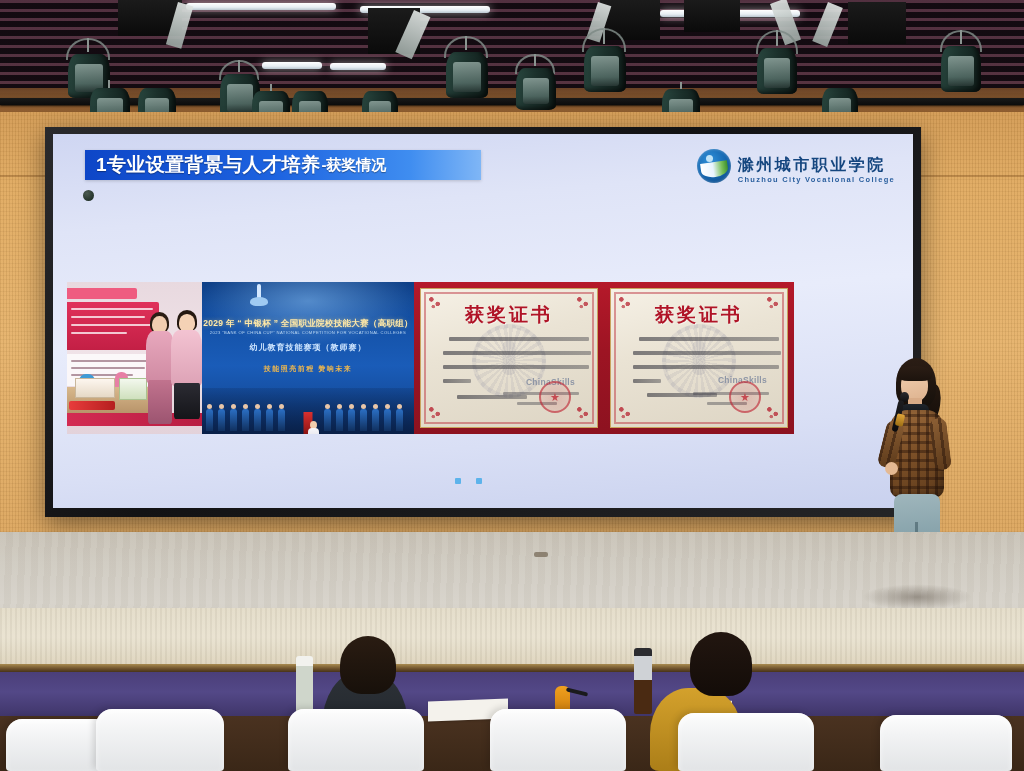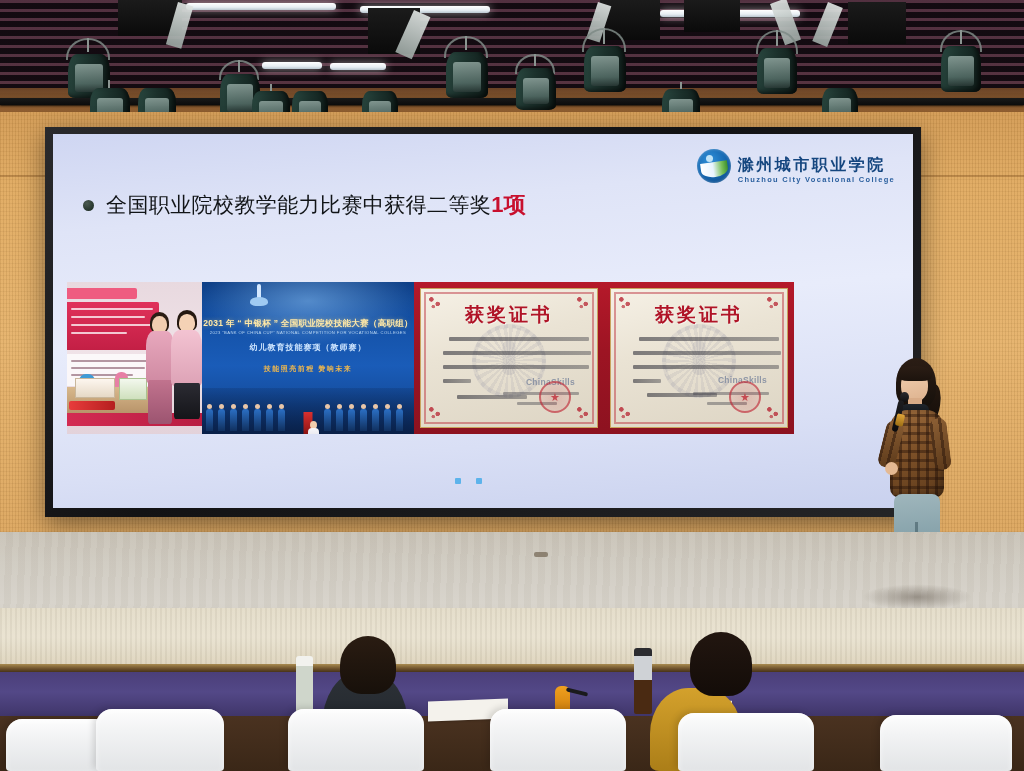--- a/index.html
+++ b/index.html
@@ -571,36 +571,39 @@
   </div>
 
   <div class="camrig" style="left:936px;top:88px;"></div>
 
   <div class="backwall"></div>
   <div class="wall-seam" style="top:175px;"></div>
 
   <div class="screen-bezel">
     <div class="screen">
 
+      <div class="slide-title-bar">
+        <span class="t-main">1专业设置背景与人才培养</span>
+        <span class="t-sub">-获奖情况</span>
+      </div>
 
       <div class="logo-wrap">
         <div class="logo-mark">
           <div class="dot"></div>
           <div class="swoosh"></div>
         </div>
         <div class="logo-text">
           <div class="cn">滁州城市职业学院</div>
           <div class="en">Chuzhou City  Vocational College</div>
         </div>
       </div>
 
       <div class="bullets">
         <div class="bullet-row">
           <span class="bullet-dot"></span>
-          <span class="bullet-text"><span>全国职业院校教学能力比赛中获得二等奖</span><span class="hl">1项</span></span>
         </div>
       </div>
 
       <div class="imgstrip">
 
         <div class="strip-cell ph1">
           <div class="redpanel2"></div>
           <div class="redpanel"></div>
           <div class="redline" style="left:4px;top:26px;width:82px;"></div>
           <div class="redline" style="left:4px;top:34px;width:74px;"></div>
@@ -627,21 +630,21 @@
             <div class="w-hair" style="left:6px;top:0;width:20px;height:21px;background:#241810;"></div>
             <div class="w-head" style="left:8px;top:4px;width:16px;height:18px;background:#f4d2b5;"></div>
             <div class="w-body" style="left:0px;top:20px;width:31px;height:56px;background:linear-gradient(180deg,#f3c3d2,#dda2b6);"></div>
             <div class="w-skirt" style="left:3px;top:73px;width:26px;height:36px;background:linear-gradient(180deg,#2b2b33,#151519);"></div>
           </div>
         </div>
 
         <div class="strip-cell ph2">
           <div class="glow"></div>
           <div class="emblem"></div>
-          <div class="mainline">2031 年 “ 中银杯 ” 全国职业院校技能大赛（高职组）</div>
+          <div class="mainline">2029 年 “ 中银杯 ” 全国职业院校技能大赛（高职组）</div>
           <div class="enline">2023 “BANK OF CHINA CUP” NATIONAL COMPETITION FOR VOCATIONAL COLLEGES</div>
           <div class="subline">幼儿教育技能赛项（教师赛）</div>
           <div class="slogan">技能照亮前程 赞响未来</div>
           <div class="crowd">
             <div class="crowd-row">
               <div class="crowd-p" style="left:4px;"></div>
               <div class="crowd-p" style="left:16px;"></div>
               <div class="crowd-p" style="left:28px;"></div>
               <div class="crowd-p" style="left:40px;"></div>
               <div class="crowd-p" style="left:52px;"></div>

